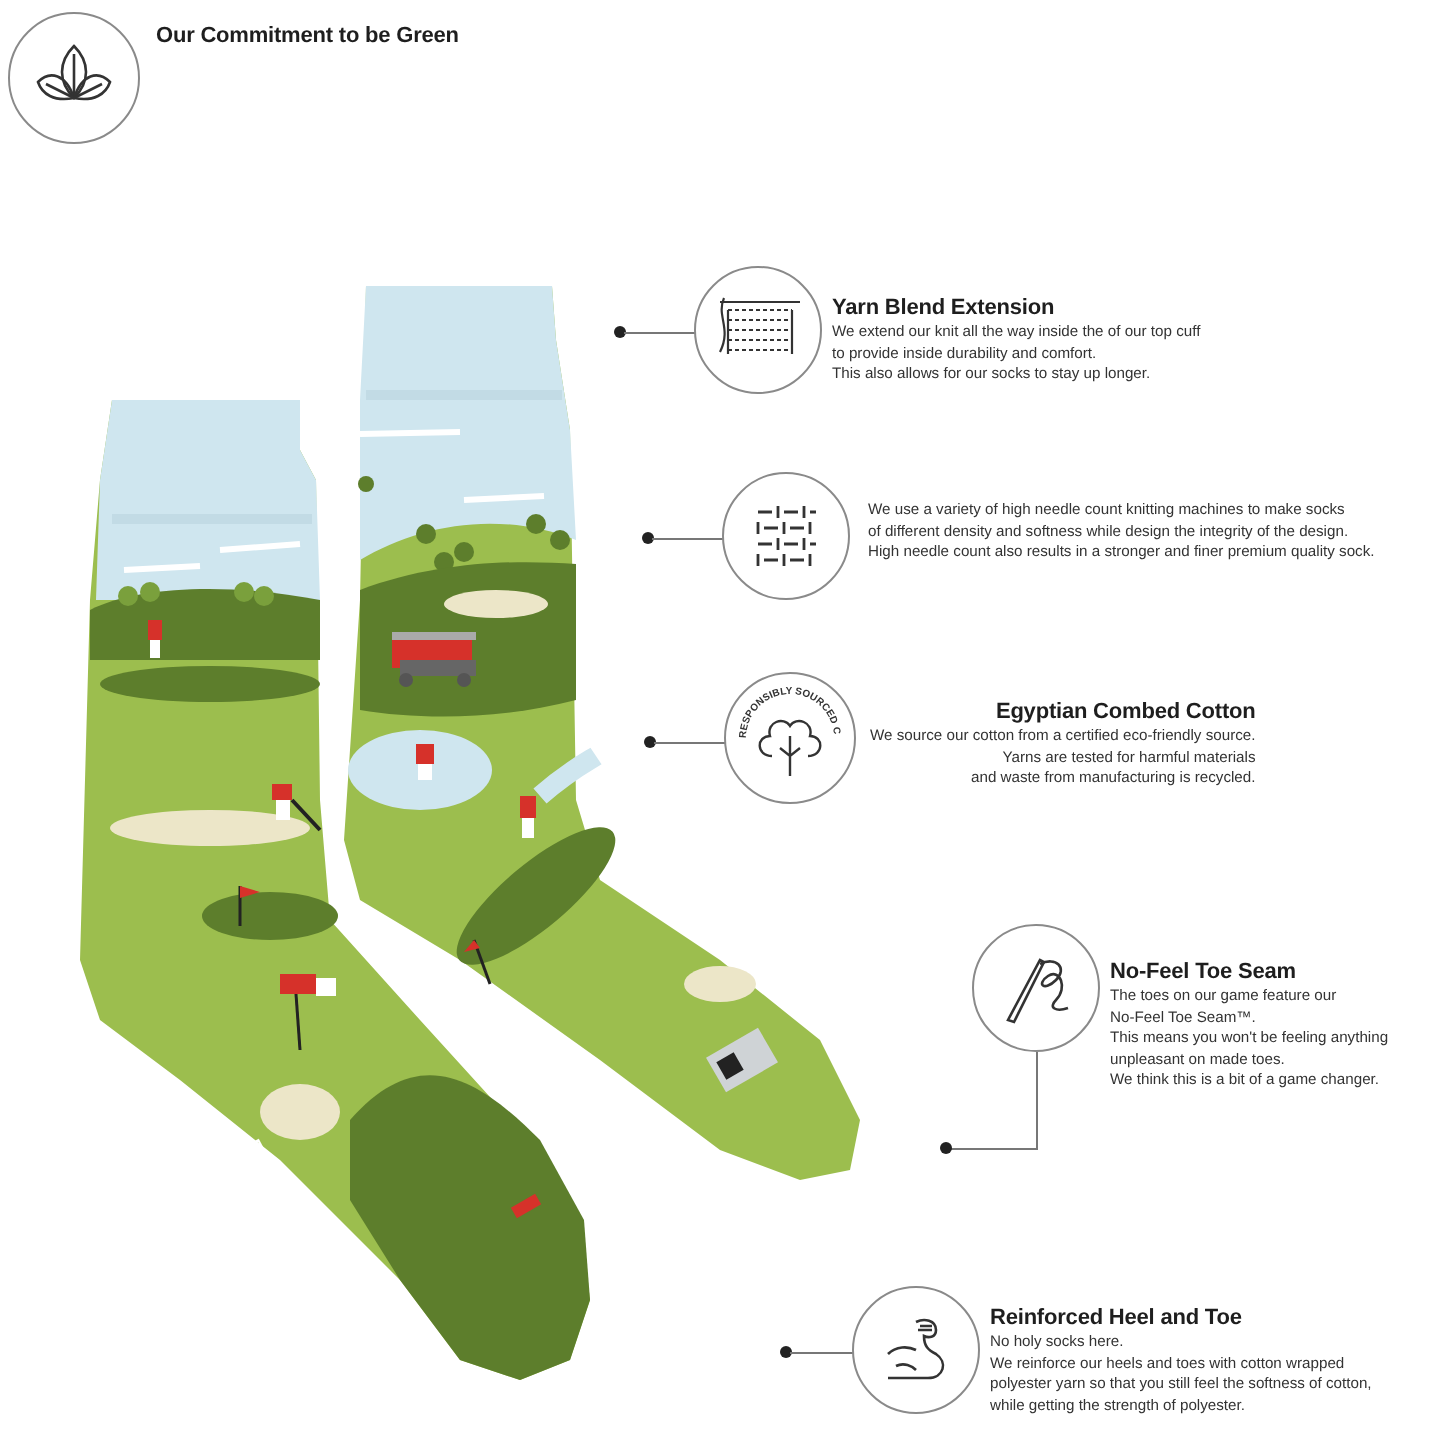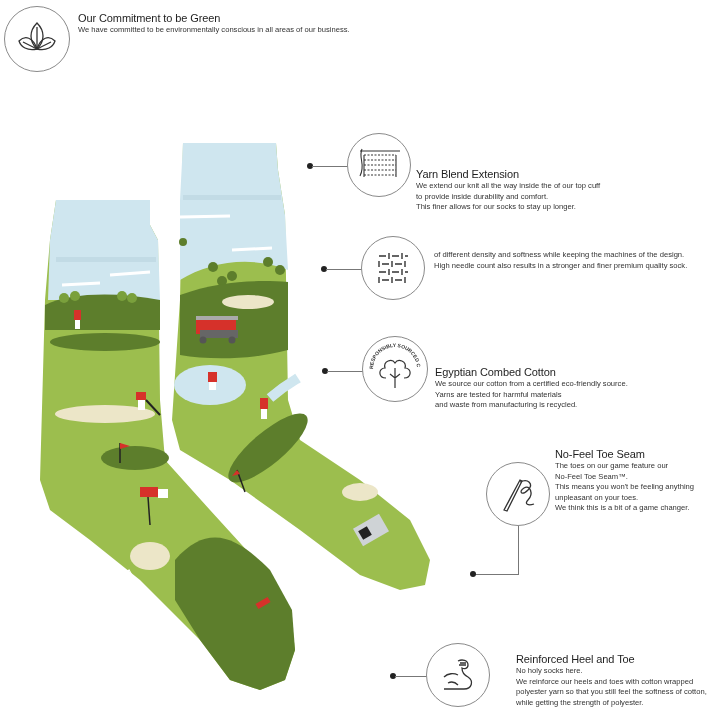--- a/index.html
+++ b/index.html
@@ -1,40 +1,39 @@
 <!DOCTYPE html>
 <html><head>
 <meta charset="utf-8">
 <style>
   html, body { margin:0; padding:0; background:#ffffff; }
   body { width:720px; height:720px; position:relative; overflow:hidden; font-family:"Liberation Sans", sans-serif; color:#222; }
   .circle { position:absolute; border:1.5px solid #8a8a8a; border-radius:50%; background:#fff; box-sizing:border-box; display:flex; align-items:center; justify-content:center; }
   .feat { position:absolute; }
-  .feat h3 { margin:0 0 1px 0; font-size:11px; font-weight:normal; color:#1e1e1e; letter-spacing:-0.1px; }
+  .feat h3 { margin:0 0 1px 0; font-size:11px; font-weight:bold; color:#1e1e1e; letter-spacing:-0.1px; }
   .feat p { margin:0; font-size:7.6px; line-height:10.6px; color:#333; }
   .dot { position:absolute; width:6px; height:6px; border-radius:50%; background:#222; }
   .hline { position:absolute; height:1px; background:#777; }
   .vline { position:absolute; width:1px; background:#777; }
   .sock { position:absolute; left:0; top:0; }
 </style>
 </head>
 <body>
 
 <div class="circle" style="left:4px;top:6px;width:66px;height:66px;">
   <svg width="44" height="40" viewBox="0 0 44 40" fill="none" stroke="#333" stroke-width="1.3">
     <path d="M22 4 C14 12 14 22 22 30 C30 22 30 12 22 4 Z"></path>
     <path d="M22 8 L22 30"></path>
     <path d="M4 22 C10 16 18 18 22 30 C12 32 6 28 4 22 Z"></path>
     <path d="M40 22 C34 16 26 18 22 30 C32 32 38 28 40 22 Z"></path>
     <path d="M8 23 L22 30 M36 23 L22 30"></path>
   </svg>
 </div>
 <div class="feat" style="left:78px;top:12px;">
   <h3 style="font-size:11px;">Our Commitment to be Green</h3>
-  <p>We have committed to be environmentally conscious in all areas of our business.</p>
 </div>
 
 <svg class="sock" width="720" height="720" viewBox="0 0 720 720">
 
   <g>
     <path d="M56 200 L150 200 L150 225 L158 240 L160 400 L165 460 L210 510 L260 565 L290 610 L295 650 L285 680 L260 690 L230 680 L200 640 L140 580 L90 540 L50 510 L40 480 L45 300 L50 240 Z" fill="#9cbe4e"></path>
 
     <path d="M56 200 L150 200 L150 225 L158 240 L160 300 L48 300 L50 240 Z" fill="#cfe6ef"></path>
     <rect x="56" y="257" width="100" height="5" fill="#c2dbe5"></rect>
     <path d="M62 285 L100 283 M110 275 L150 272" stroke="#fff" stroke-width="3"></path>
@@ -108,88 +107,89 @@
 <div class="dot" style="left:307px;top:163px;"></div>
 <div class="hline" style="left:312px;top:166px;width:36px;"></div>
 <div class="circle" style="left:347px;top:133px;width:64px;height:64px;">
   <svg width="46" height="38" viewBox="0 0 46 38" fill="none" stroke="#333" stroke-width="1.1">
     <line x1="4" y1="5" x2="44" y2="5"></line>
     <path d="M8 9 h32 M8 14 h32 M8 19 h32 M8 24 h32 M8 29 h32" stroke-dasharray="2 1.5"></path>
     <path d="M8 9 v22 M40 9 v22"></path>
     <path d="M6 3 C2 12 10 18 4 30"></path>
   </svg>
 </div>
-<div class="feat" style="left:416px;top:148px;margin-top:20px;">
+<div class="feat" style="left:416px;top:148px;">
   <h3>Yarn Blend Extension</h3>
   <p>We extend our knit all the way inside the of our top cuff</p>
   <p>to provide inside durability and comfort.</p>
-  <p>This finer allows for our socks to stay up longer.</p>
+  <p>This also allows for our socks to stay up longer.</p>
 </div>
 
 <div class="dot" style="left:321px;top:266px;"></div>
 <div class="hline" style="left:326px;top:269px;width:36px;"></div>
 <div class="circle" style="left:361px;top:236px;width:64px;height:64px;">
   <svg width="34" height="34" viewBox="0 0 34 34" stroke="#333" stroke-width="1.4">
     <path d="M3 5 h7 M13 2 v6 M16 5 h7 M26 2 v6 M29 5 h3"></path>
     <path d="M3 10 v6 M6 13 h7 M16 10 v6 M19 13 h7 M29 10 v6"></path>
     <path d="M3 21 h7 M13 18 v6 M16 21 h7 M26 18 v6 M29 21 h3"></path>
     <path d="M3 26 v6 M6 29 h7 M16 26 v6 M19 29 h7 M29 26 v6"></path>
   </svg>
 </div>
 <div class="feat" style="left:434px;top:250px;">
-  <p>of different density and softness while keeping the machines of the design.</p>
+  <p>We use a variety of high needle count knitting machines to make socks</p>
+  <p>of different density and softness while design the integrity of the design.</p>
   <p>High needle count also results in a stronger and finer premium quality sock.</p>
 </div>
 
 <div class="dot" style="left:322px;top:368px;"></div>
 <div class="hline" style="left:327px;top:371px;width:36px;"></div>
 <div class="circle" style="left:362px;top:336px;width:66px;height:66px;">
   <svg width="62" height="62" viewBox="0 0 62 62" fill="none" stroke="#333" stroke-width="1.2">
     <defs>
         <path id="arc" d="M9 31 A22 22 0 0 1 53 31"></path>
       </defs>
     <text font-family="Liberation Sans, sans-serif" font-size="5" font-weight="bold" fill="#333" stroke="none"><textPath href="#arc">RESPONSIBLY SOURCED COTTON</textPath></text>
     <path d="M22 40 C14 40 14 30 21 30 C19 23 28 20 31 25 C34 20 43 23 41 30 C48 30 48 40 40 40"></path>
     <path d="M31 30 L31 50 M26 36 L31 40 L36 36"></path>
   </svg>
 </div>
-<div class="feat" style="left:435px;top:366px;">
+<div class="feat" style="left:435px;top:350px;text-align:right;">
   <h3>Egyptian Combed Cotton</h3>
   <p>We source our cotton from a certified eco-friendly source.</p>
   <p>Yarns are tested for harmful materials</p>
   <p>and waste from manufacturing is recycled.</p>
 </div>
 
 <div class="circle" style="left:486px;top:462px;width:64px;height:64px;">
   <svg width="40" height="40" viewBox="0 0 40 40" fill="none" stroke="#333" stroke-width="1.3">
     <path d="M6 36 L22 6 L24 7 L9 37 Z"></path>
     <path d="M22 8 C30 4 36 10 30 16 C24 22 20 18 26 14 C32 10 36 20 30 26 C26 30 30 32 36 30"></path>
   </svg>
 </div>
 <div class="vline" style="left:518px;top:526px;height:48px;"></div>
 <div class="hline" style="left:474px;top:574px;width:45px;"></div>
 <div class="dot" style="left:470px;top:571px;"></div>
-<div class="feat" style="left:555px;top:448px;">
+<div class="feat" style="left:555px;top:480px;">
   <h3>No-Feel Toe Seam</h3>
   <p>The toes on our game feature our</p>
   <p>No-Feel Toe Seam™.</p>
   <p>This means you won't be feeling anything</p>
-  <p>unpleasant on your toes.</p>
+  <p>unpleasant on made toes.</p>
   <p>We think this is a bit of a game changer.</p>
 </div>
 
 <div class="dot" style="left:390px;top:673px;"></div>
 <div class="hline" style="left:395px;top:676px;width:32px;"></div>
 <div class="circle" style="left:426px;top:643px;width:64px;height:64px;">
   <svg width="40" height="36" viewBox="0 0 40 36" fill="none" stroke="#333" stroke-width="1.3">
     <path d="M20 4 C24 2 30 3 30 8 C30 12 26 12 24 11 C24 16 26 18 30 20 C36 24 34 32 26 32 L6 32"></path>
     <path d="M6 20 C10 16 16 16 20 18"></path>
     <path d="M22 6 h6 M21 8 h7"></path>
     <path d="M10 26 C14 24 18 26 20 28"></path>
   </svg>
 </div>
-<div class="feat" style="left:516px;top:653px;">
+<div class="feat" style="left:495px;top:653px;">
   <h3>Reinforced Heel and Toe</h3>
   <p>No holy socks here.</p>
   <p>We reinforce our heels and toes with cotton wrapped</p>
   <p>polyester yarn so that you still feel the softness of cotton,</p>
   <p>while getting the strength of polyester.</p>
 </div>
 
 </body></html>

